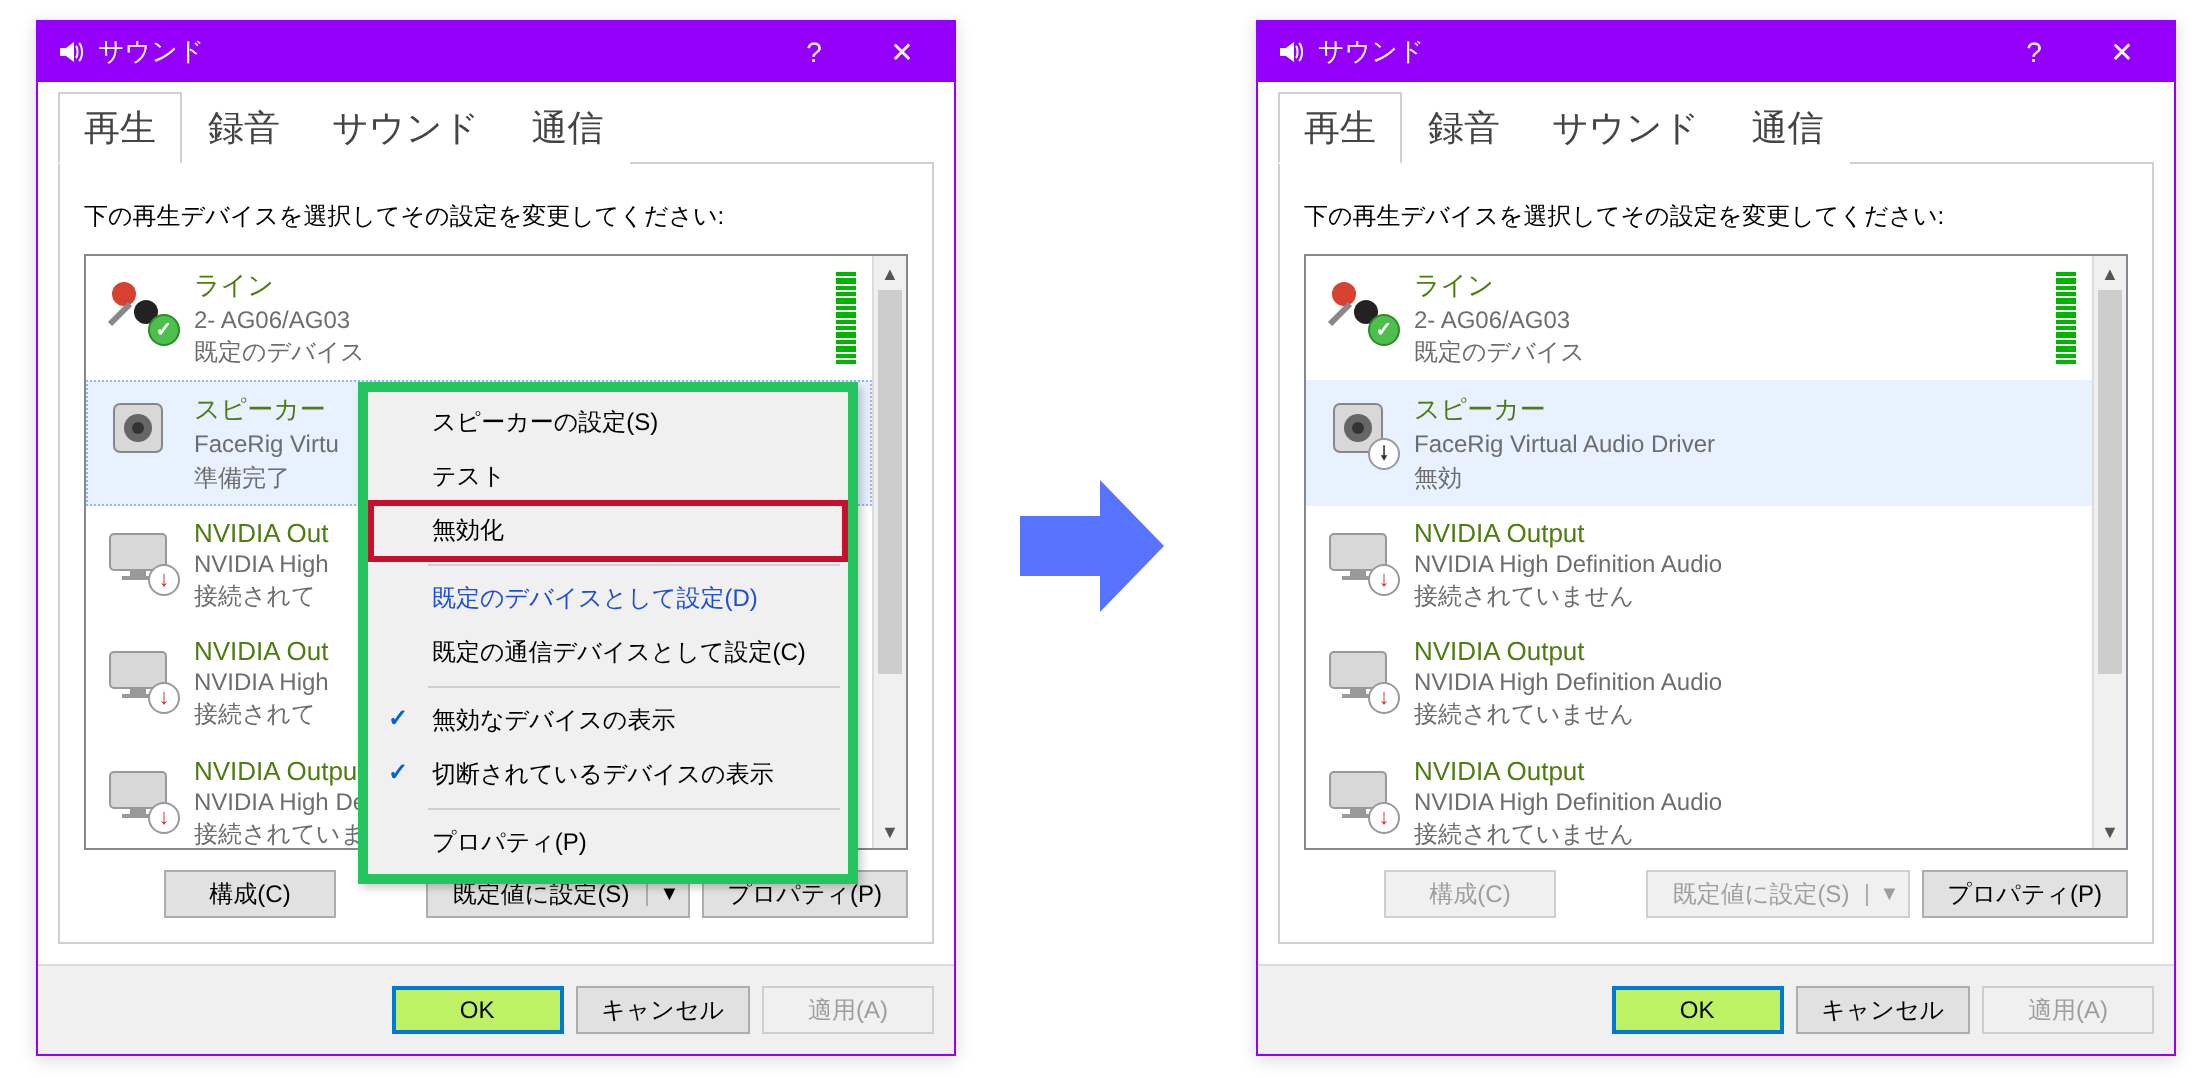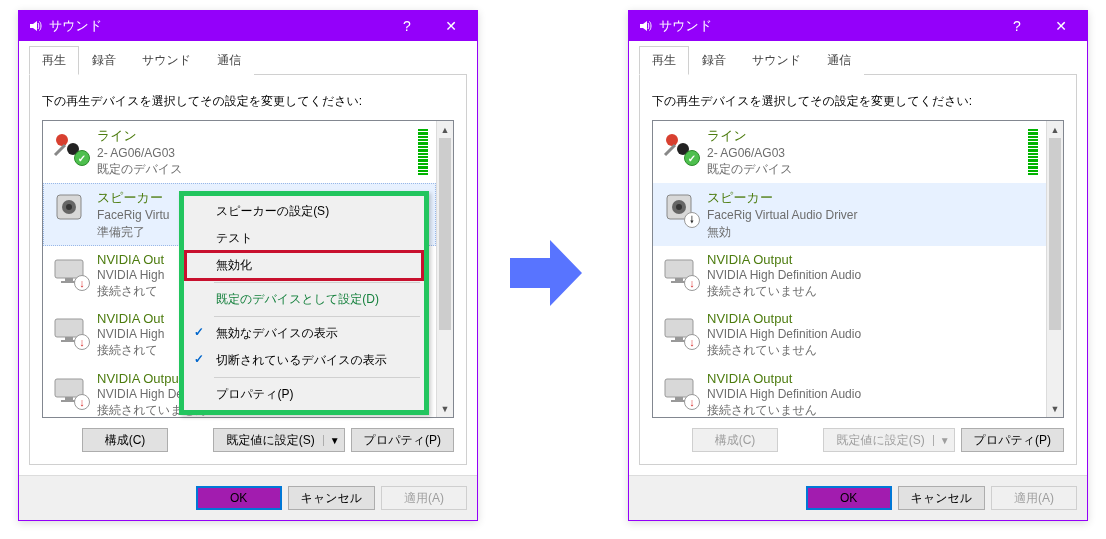--- a/index.html
+++ b/index.html
@@ -5,21 +5,21 @@
   * { box-sizing: border-box; font-family: "Meiryo UI", "Yu Gothic UI", sans-serif; }
   body { margin: 0; background: #fff; width: 1106px; height: 539px; position: relative; }
   .dialog { position: absolute; background: #fff; border: 1px solid #9400fa; box-shadow: 0 2px 8px rgba(0,0,0,0.15); }
   .titlebar { background: #9400fa; height: 30px; display: flex; align-items: center; padding: 0 4px 0 8px; color: #fff; font-size: 13px; }
   .titlebar-icon { width: 16px; height: 16px; margin-right: 6px; display:flex; align-items:center; justify-content:center;}
   .titlebar-title { flex: 1; }
   .titlebar-buttons { display: flex; }
   .titlebar-btn { width: 44px; height: 28px; display: flex; align-items: center; justify-content: center; font-size: 14px; }
   .content { padding: 4px 10px 10px 10px; }
   .tabs { display: flex; border-bottom: 1px solid #d0d0d0; margin-bottom: 0; }
-  .tab { padding: 5px 12px; font-size: 12px; border: 1px solid transparent; border-bottom: none; position: relative; top: 1px; background:#fff; color:#444;}
+  .tab { padding: 5px 12px; font-size: 18px; border: 1px solid transparent; border-bottom: none; position: relative; top: 1px; background:#fff; color:#444;}
   .tab.active { border: 1px solid #d0d0d0; border-bottom: 1px solid #fff; background: #fff; }
   .tab-panel { border: 1px solid #d0d0d0; border-top: none; padding: 12px; }
   .instruction { font-size: 12px; margin: 6px 0 10px 0; color: #000000; }
   .device-list { border: 1px solid #828790; height: 298px; overflow: hidden; position: relative; background:#fff; display:flex;}
   .device-list-inner { flex:1; overflow:hidden;}
   .device-item { display: flex; padding: 6px 8px; align-items: flex-start; position:relative;}
   .device-item.selected-before { background: #e7f1ff; outline:1px dotted #99b8e8; outline-offset:-1px;}
   .device-item.selected-after { background: #e7f1ff; }
   .device-icon { width: 36px; height: 36px; margin-right: 10px; position: relative; flex-shrink:0;}
   .device-info { flex: 1; }
@@ -28,27 +28,27 @@
   .vu-bars { width: 10px; display:flex; flex-direction:column-reverse; gap:1px; align-self:stretch; padding:2px 0;}
   .vu-bar { flex:1; background:#00b400; }
   .scrollbar { width:17px; background:#f0f0f0; border-left:1px solid #dcdcdc; display:flex; flex-direction:column;}
   .scrollbar-btn{height:17px; display:flex; align-items:center; justify-content:center; font-size:9px; color:#555;}
   .scrollbar-thumb{flex:0 0 65%; background:#cdcdcd; margin:0 2px;}
   .scrollbar-track{flex:1;}
   .footer-row { display: flex; gap: 6px; margin-top: 10px; align-items: center; margin-left: 40px; }
   .spacer { flex: 1; }
   .btn { font-size: 12px; padding: 4px 12px; min-width: 86px; height: 24px; background: #e1e1e1; border: 1px solid #adadad; color:#000; display:inline-flex; align-items:center; justify-content:center; cursor:default;}
   .btn.disabled { color:#9e9e9e; border-color:#cfcfcf; background:#f0f0f0;}
-  .btn.primary { background:#a21caf; border:2px solid #0078d7; padding:3px 11px;}
+  .btn.primary { background:#bef264; border:2px solid #0078d7; padding:3px 11px;}
   .btn.split { padding-right:4px;}
   .btn.split .caret-sep{ border-left:1px solid #adadad; margin-left:8px; padding-left:6px; font-size:10px;}
   .dialog-buttons { display:flex; justify-content:flex-end; gap:6px; padding:10px; background:#f0f0f0; border-top:1px solid #dcdcdc;}
   .context-menu { position:absolute; background:#f0f0f0; border:5px solid #22c55e; box-shadow:2px 2px 4px rgba(0,0,0,0.2); font-size:12px; padding:2px; z-index:10;}
   .menu-item { padding:5px 18px 5px 30px; position:relative; color:#000; white-space:nowrap;}
-  .menu-item.disabled { color:#15803d;}
+  .menu-item.disabled { color:#1d4ed8;}
   .menu-sep { height:1px; background:#d0d0d0; margin:3px 2px 3px 28px;}
   .menu-check { position:absolute; left:8px; top:5px; color:#0066cc; font-weight:bold;}
   .menu-item.highlighted-red { outline:3px solid #c8102e; outline-offset:-1px;}
   .arrow { position:absolute; width:72px; height:66px;}
   .arrow svg{width:100%; height:100%;}
   .badge{position:absolute; bottom:-3px; right:-3px; width:16px; height:16px; border-radius:50%; background:#fff; border:1px solid #999; display:flex; align-items:center; justify-content:center;}
   .badge.ok{background:#4dbf4d; border-color:#2a8c2a;}
   .badge.ok::after{content:"✓"; color:#fff; font-size:10px; font-weight:bold;}
   .badge.down::after{content:"↓"; color:#d83030; font-size:11px; font-weight:bold;}
   .badge.disabled::after{content:"🠗"; font-size:10px; color:#333;}
@@ -181,20 +181,21 @@
     <span class="btn">キャンセル</span>
     <span class="btn disabled">適用(A)</span>
   </div>
 
   <div class="context-menu" style="left:160px; top:180px; width:250px;" id="ctx-menu">
       <div class="menu-item">スピーカーの設定(S)</div>
       <div class="menu-item">テスト</div>
       <div class="menu-item highlighted-red">無効化</div>
       <div class="menu-sep"></div>
       <div class="menu-item disabled">既定のデバイスとして設定(D)</div>
+      <div class="menu-item">既定の通信デバイスとして設定(C)</div>
       <div class="menu-sep"></div>
       <div class="menu-item">無効なデバイスの表示<span class="menu-check">✓</span></div>
       <div class="menu-item">切断されているデバイスの表示<span class="menu-check">✓</span></div>
       <div class="menu-sep"></div>
       <div class="menu-item">プロパティ(P)</div>
     </div>
 </div>
 
 <div class="arrow" style="left:510px; top:240px;">
   <svg viewBox="0 0 72 66">

